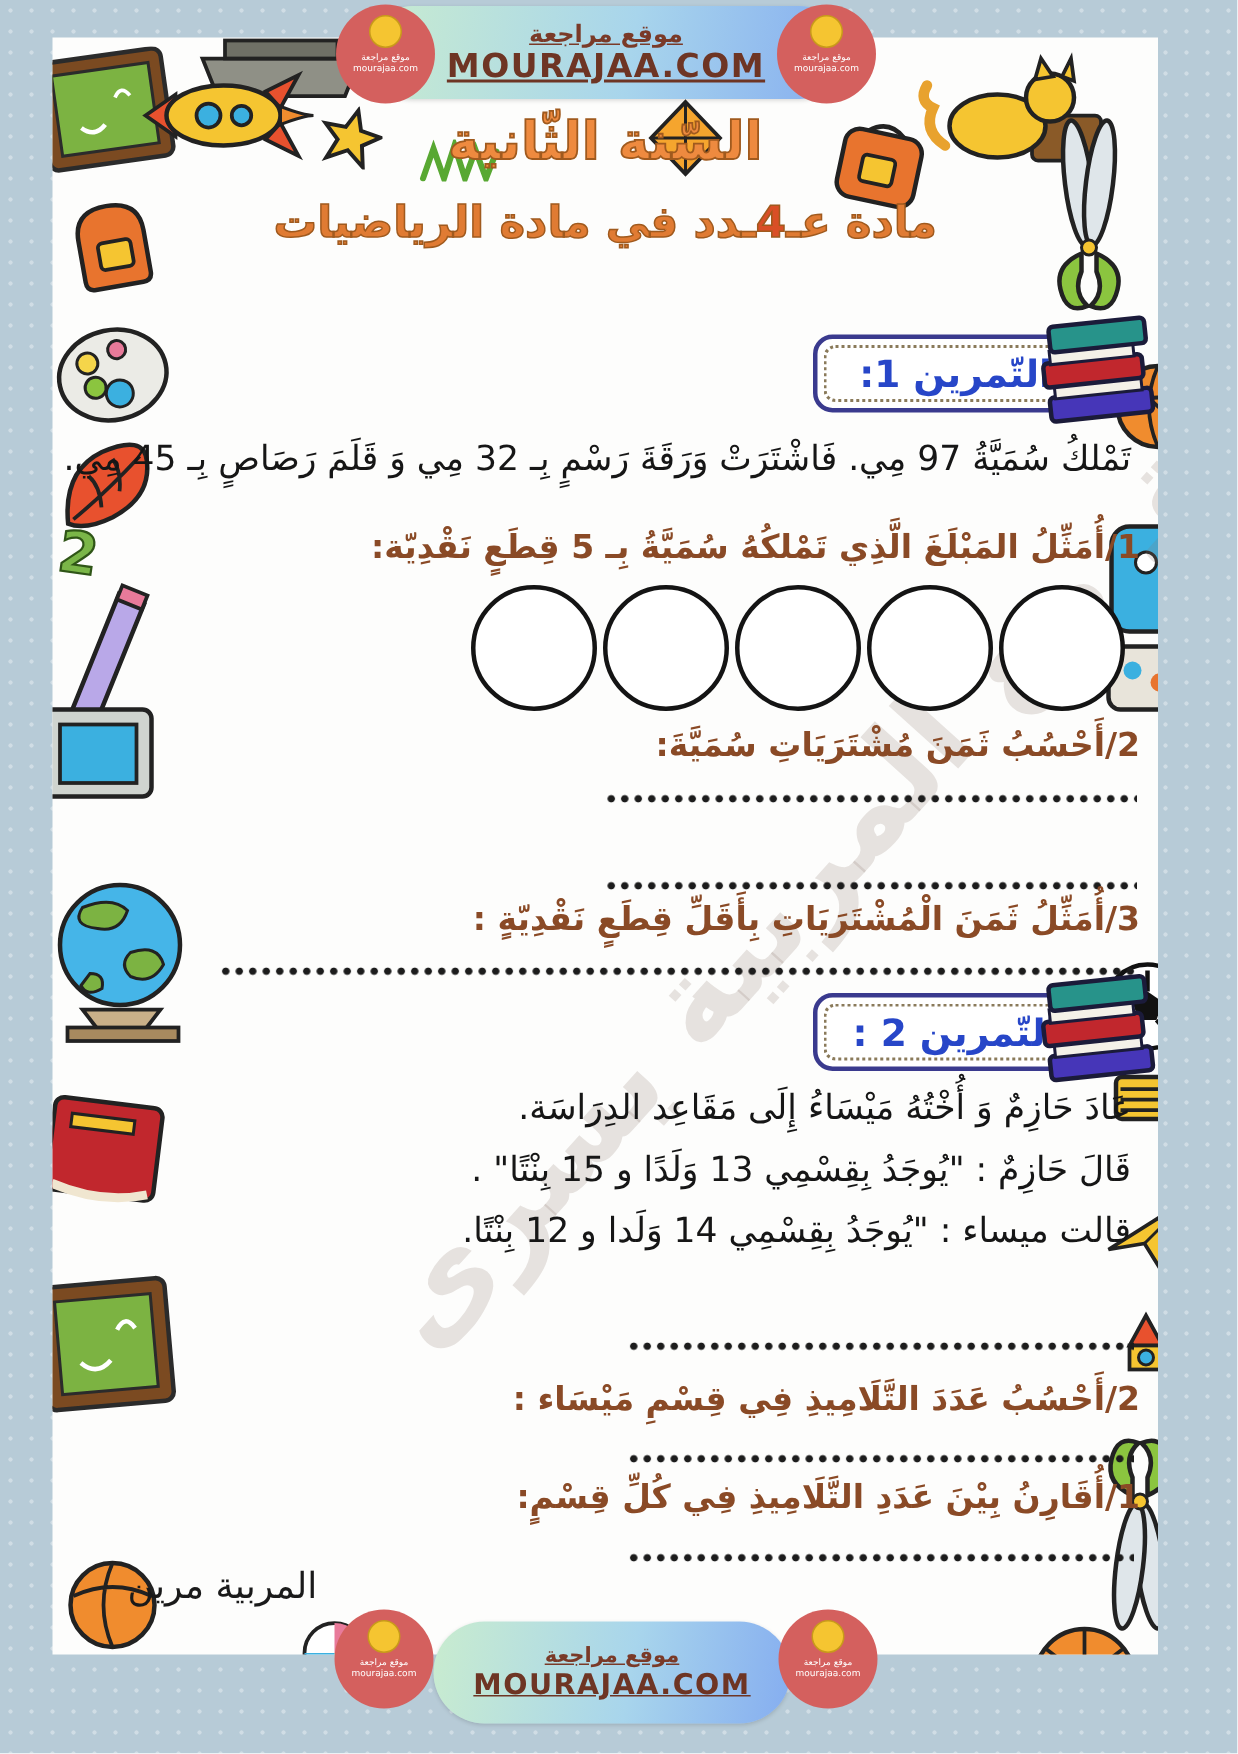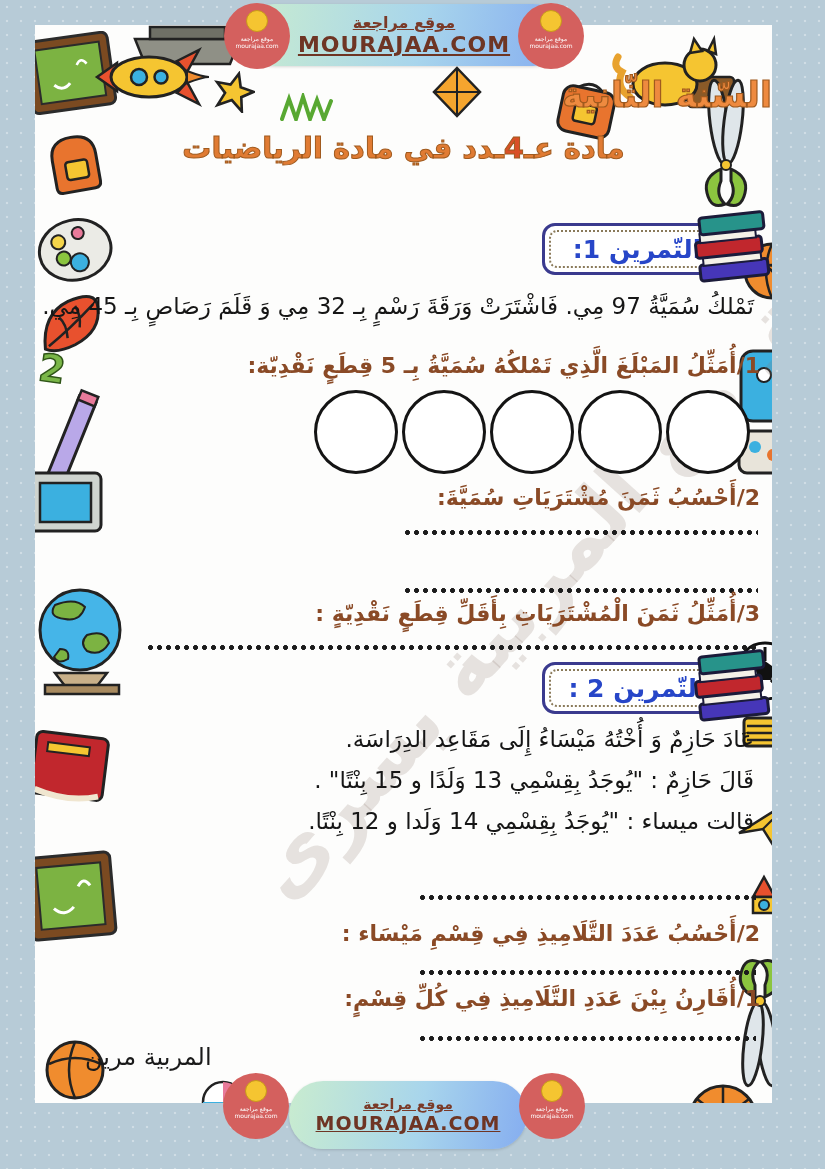--- a/index.html
+++ b/index.html
@@ -15,21 +15,21 @@
     background:#fdfdfc; overflow:hidden; z-index:1;
   }
   .doodle { position:absolute; z-index:1; }
   .watermark {
     position:absolute; left:-180px; top:575px; width:1250px; z-index:2;
     transform:rotate(-48deg); transform-origin:center;
     font-size:82px; font-weight:bold; color:rgba(138,122,110,0.20);
     direction:rtl; white-space:nowrap; letter-spacing:2px; pointer-events:none;
   }
   .content { position:absolute; z-index:3; direction:rtl; }
-  .title { top:50px; left:0; width:100%; text-align:right; font-size:35px; font-weight:bold;
+  .title { top:50px; left:0; width:100%; text-align:center; font-size:35px; font-weight:bold;
     color:#ee8a3f; -webkit-text-stroke:1.2px #a05a1e; }
   .subtitle { top:106px; left:0; width:100%; text-align:center; font-size:29px; font-weight:bold;
     color:#e07b33; -webkit-text-stroke:1px #a05a1e; }
   .subtitle .num { color:#d94f26; }
   .ex-badge { position:absolute; right:12px; width:218px; height:57px; z-index:3; }
   .ex-badge-box {
     position:absolute; left:0; top:3px; width:190px; height:52px;
     background:#fff; border:3px solid #3a3a8e; border-radius:13px;
   }
   .ex-badge-inner {

